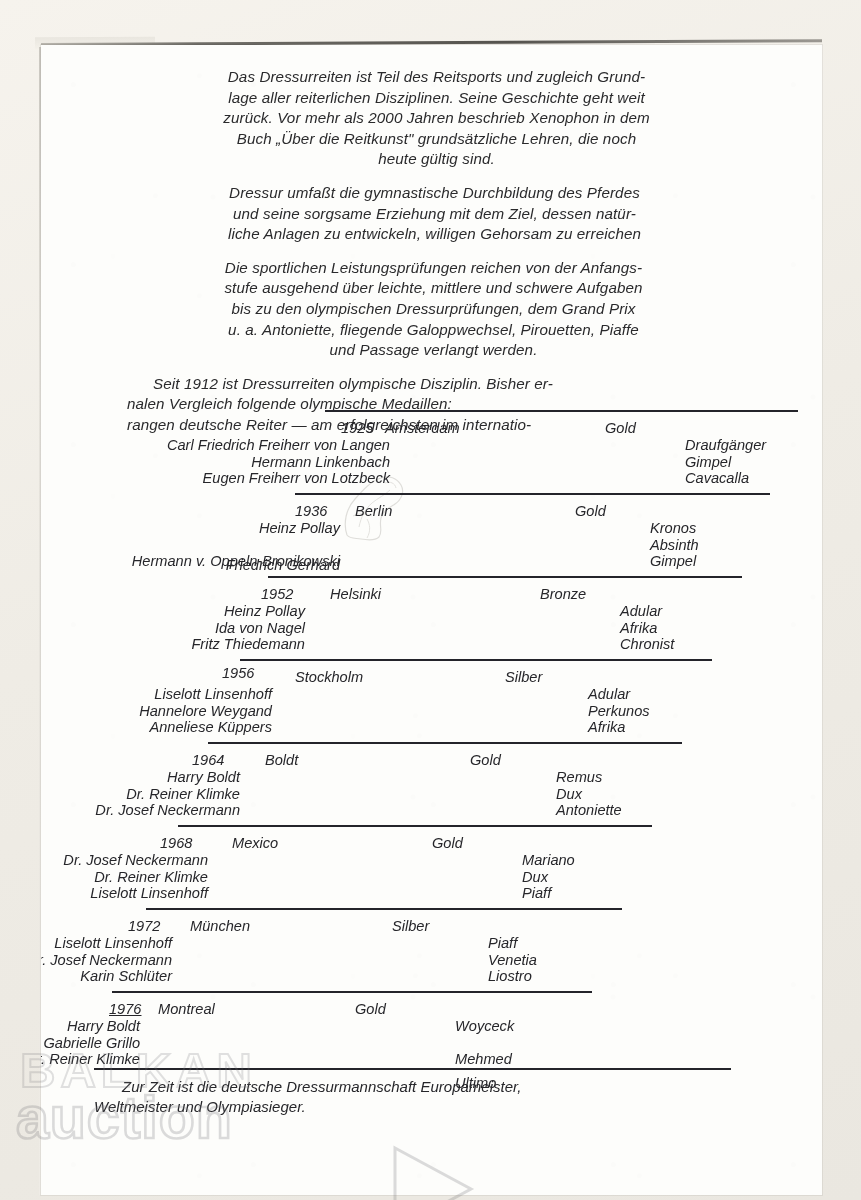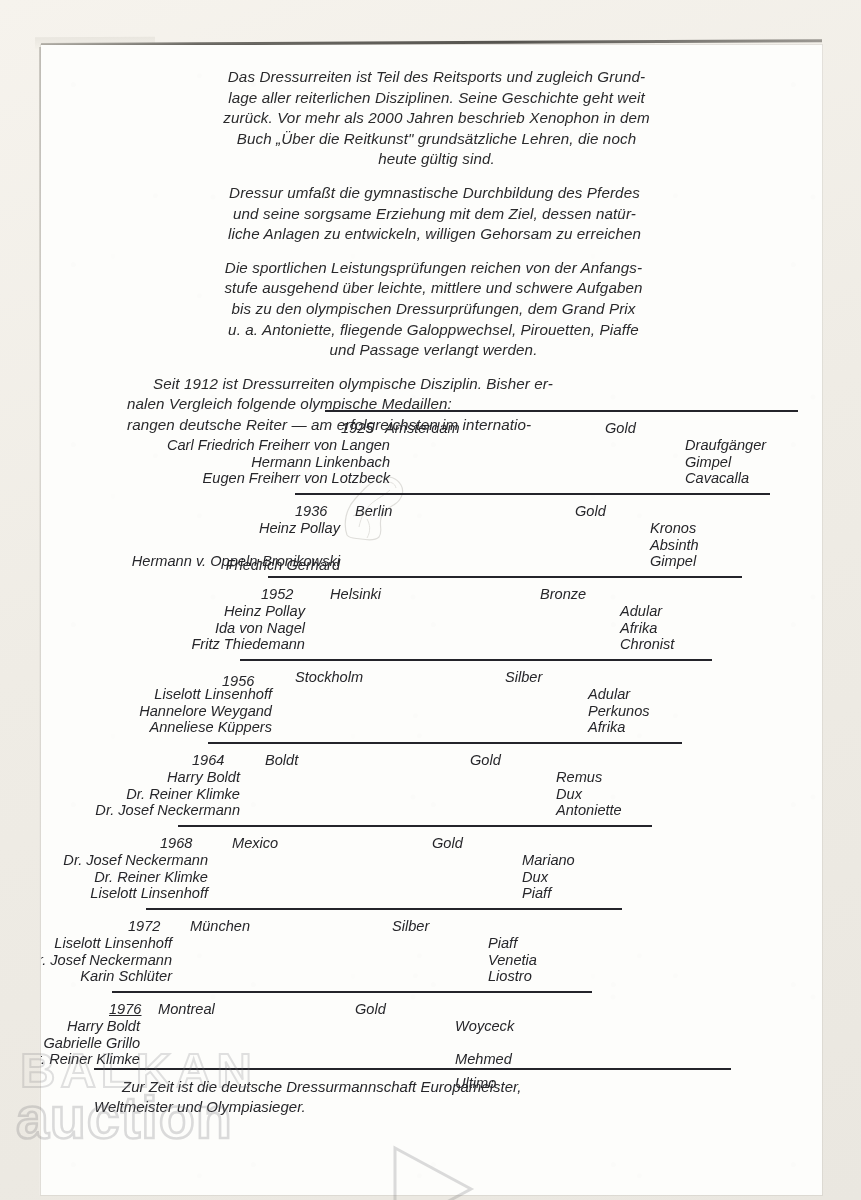--- a/index.html
+++ b/index.html
@@ -223,21 +223,21 @@
         <div class="mrow medal" style="left: 499px; top: 10px;">Bronze</div>
         <div class="mrow rider" style="top: 27px; left: auto; right: 517px; text-align: right;">Heinz Pollay</div>
         <div class="mrow rider" style="top: 43.6px; left: auto; right: 517px; text-align: right;">Ida von Nagel</div>
         <div class="mrow rider" style="top: 60.2px; left: auto; right: 517px; text-align: right;">Fritz Thiedemann</div>
         <div class="mrow horse" style="left: 579px; top: 27px;">Adular</div>
         <div class="mrow horse" style="left: 579px; top: 43.6px;">Afrika</div>
         <div class="mrow horse" style="left: 579px; top: 60.2px;">Chronist</div>
       </div>
       <div class="mblock">
         <div class="rule" style="left: 199px; width: 472px;"></div>
-        <div class="mrow year" style="left: 181px; top: 14px;">1956</div>
+        <div class="mrow year" style="left: 181px; top: 6px;">1956</div>
         <div class="mrow city" style="left: 254px; top: 10px;">Stockholm</div>
         <div class="mrow medal" style="left: 464px; top: 10px;">Silber</div>
         <div class="mrow rider" style="top: 27px; left: auto; right: 550px; text-align: right;">Liselott Linsenhoff</div>
         <div class="mrow rider" style="top: 43.6px; left: auto; right: 550px; text-align: right;">Hannelore Weygand</div>
         <div class="mrow rider" style="top: 60.2px; left: auto; right: 550px; text-align: right;">Anneliese Küppers</div>
         <div class="mrow horse" style="left: 547px; top: 27px;">Adular</div>
         <div class="mrow horse" style="left: 547px; top: 43.6px;">Perkunos</div>
         <div class="mrow horse" style="left: 547px; top: 60.2px;">Afrika</div>
       </div>
       <div class="mblock">

